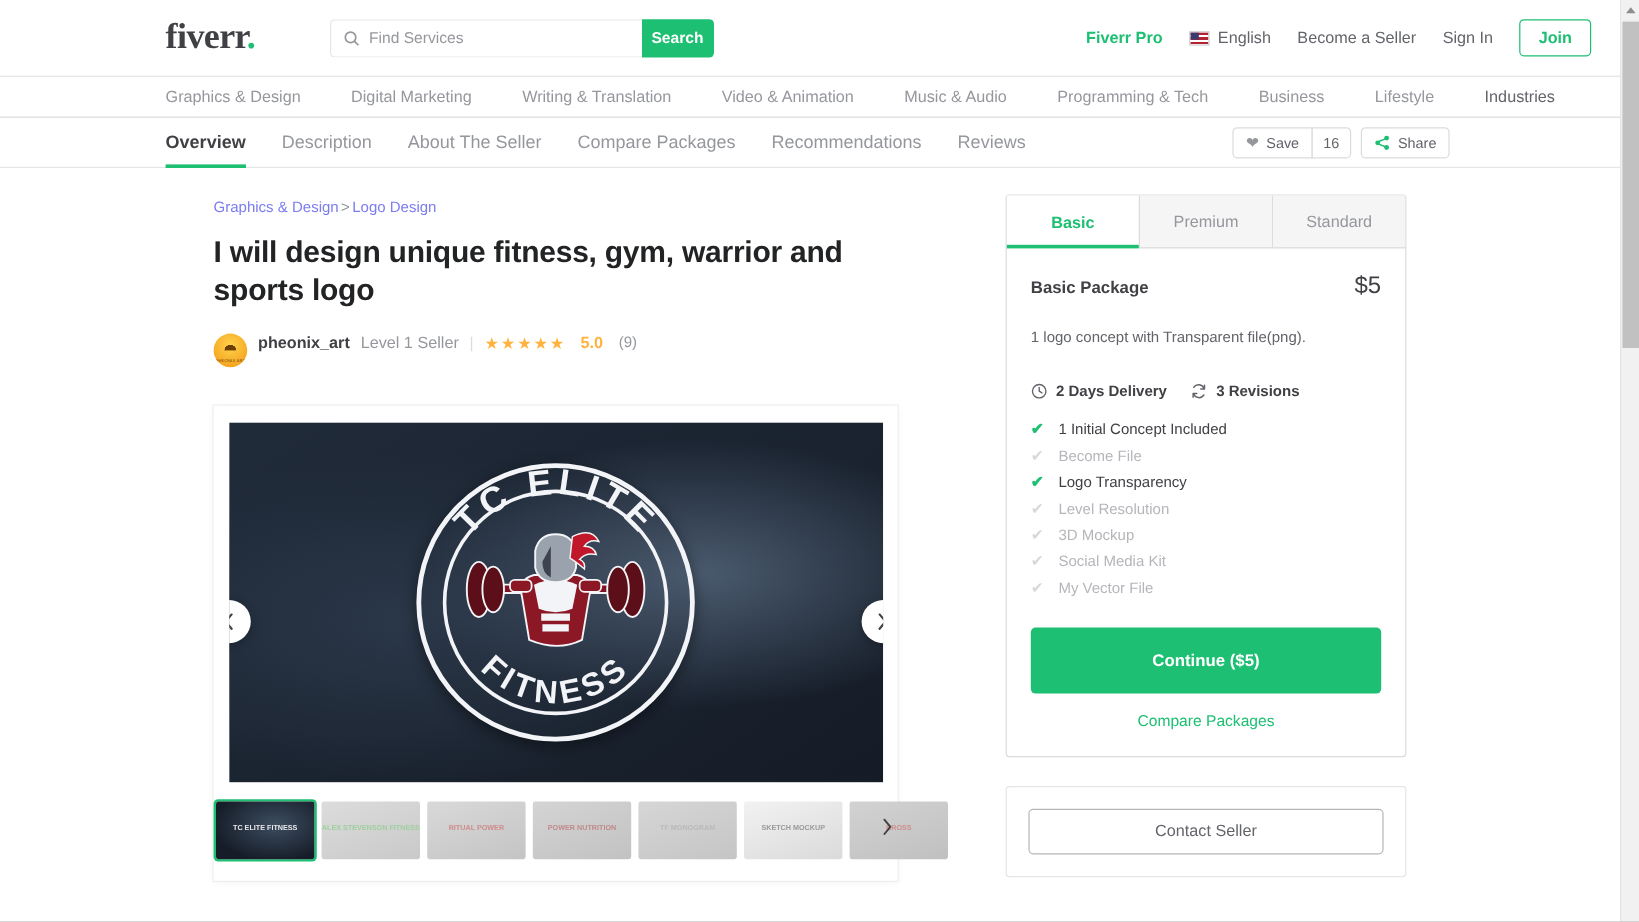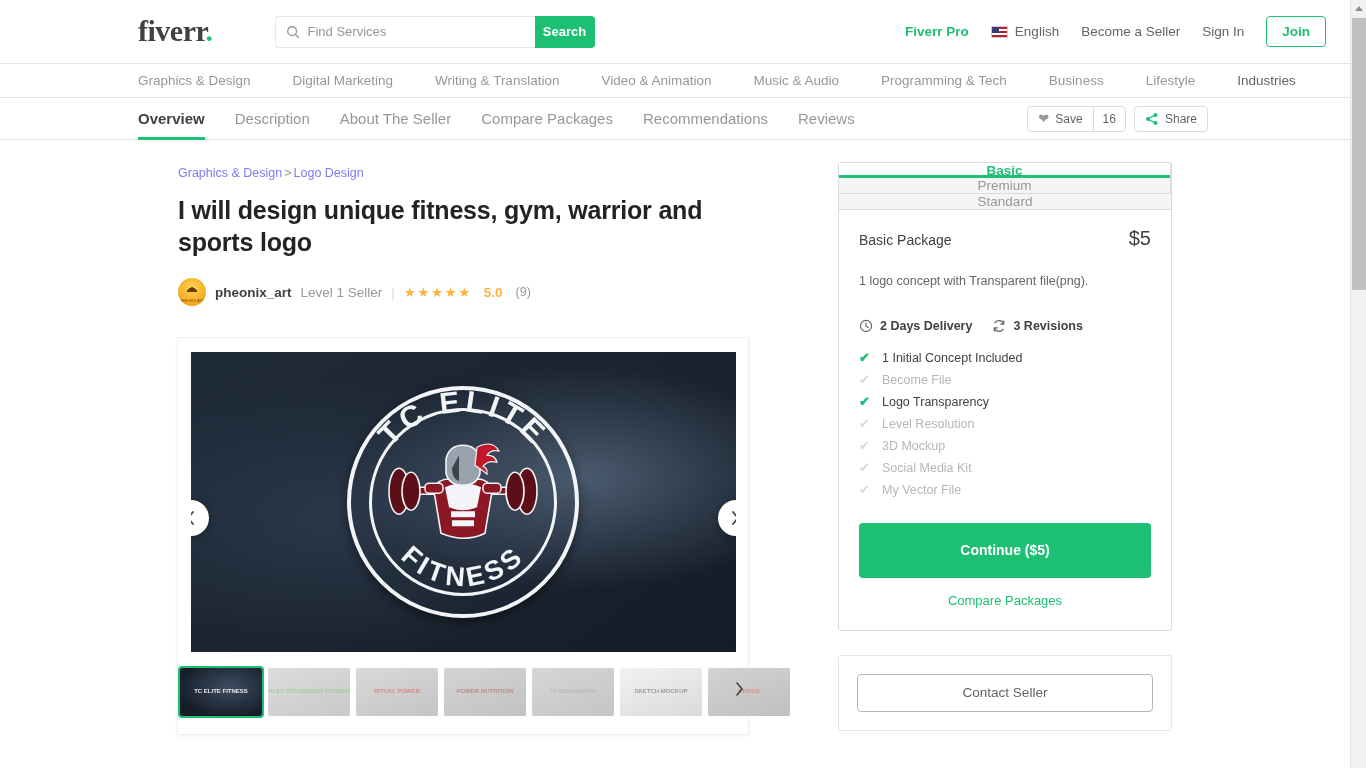--- a/index.html
+++ b/index.html
@@ -116,21 +116,21 @@
 
   .breadcrumb { font-size:12.5px; color:#7a7cf0; }
   .breadcrumb a { color:#7a7cf0; text-decoration:none; }
   .breadcrumb .sep { color:#95979d; margin:0 2px; }
 
   h1.gig-title {
     margin-top:14px; font-size:25px; line-height:1.28; font-weight:bold;
     color:#222325; letter-spacing:-0.2px; max-width:535px;
   }
 
-  .seller-row { margin-top:20px; display:flex; align-items:center; gap:9px; }
+  .seller-row { margin-top:20px; display:flex; align-items:flex-start; gap:9px; }
   .avatar {
     width:28px; height:28px; border-radius:50%;
     background:radial-gradient(circle at 50% 35%, #ffd24a 0%, #f5a623 75%);
     display:flex; align-items:center; justify-content:center;
     font-size:7px; color:#7a4b00; overflow:hidden; position:relative; flex:none;
   }
   .avatar .wings {
     position:absolute; top:6px; left:50%; transform:translateX(-50%);
     width:17px; height:8px;
     background:radial-gradient(ellipse at 50% 100%, #6b3f00 0 40%, transparent 42%);
@@ -198,37 +198,37 @@
   .t5 { background:linear-gradient(160deg,#d6d6d6,#c5c5c5); }
   .t6 { background:linear-gradient(160deg,#f2f2f2,#dadada); }
   .t7 { background:linear-gradient(160deg,#d2d2d2,#c0c0c0); }
   .thumb-next {
     position:absolute; right:4px; top:30px; font-size:16px; color:#404145; cursor:pointer;
     background:transparent; border:none;
   }
 
   
   .pkg-card { border:1px solid #dadbdd; border-radius:3px; background:#fff; }
-  .pkg-tabs { display:flex; height:44px;flex-direction:column; }
+  .pkg-tabs { display:flex; height:44px; }
   .pkg-tab {
     flex:1; display:flex; align-items:center; justify-content:center;
     font-size:13.5px; color:#95979d; background:#f5f5f5;
     border-bottom:1px solid #dadbdd; border-right:1px solid #dadbdd;
     cursor:pointer; position:relative;
   }
   .pkg-tab:last-child { border-right:none; }
   .pkg-tab.active {
     background:#fff; color:#1dbf73; font-weight:bold; border-bottom:none;
   }
   .pkg-tab.active::after {
     content:""; position:absolute; left:0; right:0; bottom:0; height:3px; background:#1dbf73;
   }
   .pkg-body { padding:20px 20px 22px 20px; }
   .pkg-head { display:flex; align-items:baseline; justify-content:space-between; }
-  .pkg-name { font-size:14px; font-weight:normal; color:#404145; }
+  .pkg-name { font-size:14px; font-weight:bold; color:#404145; }
   .pkg-price { font-size:20px; color:#404145; }
   .pkg-desc { margin-top:22px; font-size:12.5px; color:#62646a; line-height:1.5; }
   .pkg-meta { margin-top:28px; display:flex; align-items:flex-end; gap:20px; font-size:12.5px;
     font-weight:bold; color:#404145; }
   .pkg-meta .m { display:flex; align-items:center; gap:7px; }
   .ico { width:14px; height:14px; flex:none; color:#62646a; }
   .feat-list { margin-top:18px; display:flex; flex-direction:column; gap:8px; }
   .feat { display:flex; align-items:center; gap:10px; font-size:12.5px; }
   .feat.on { color:#404145; }
   .feat.off { color:#b5b6ba; }

